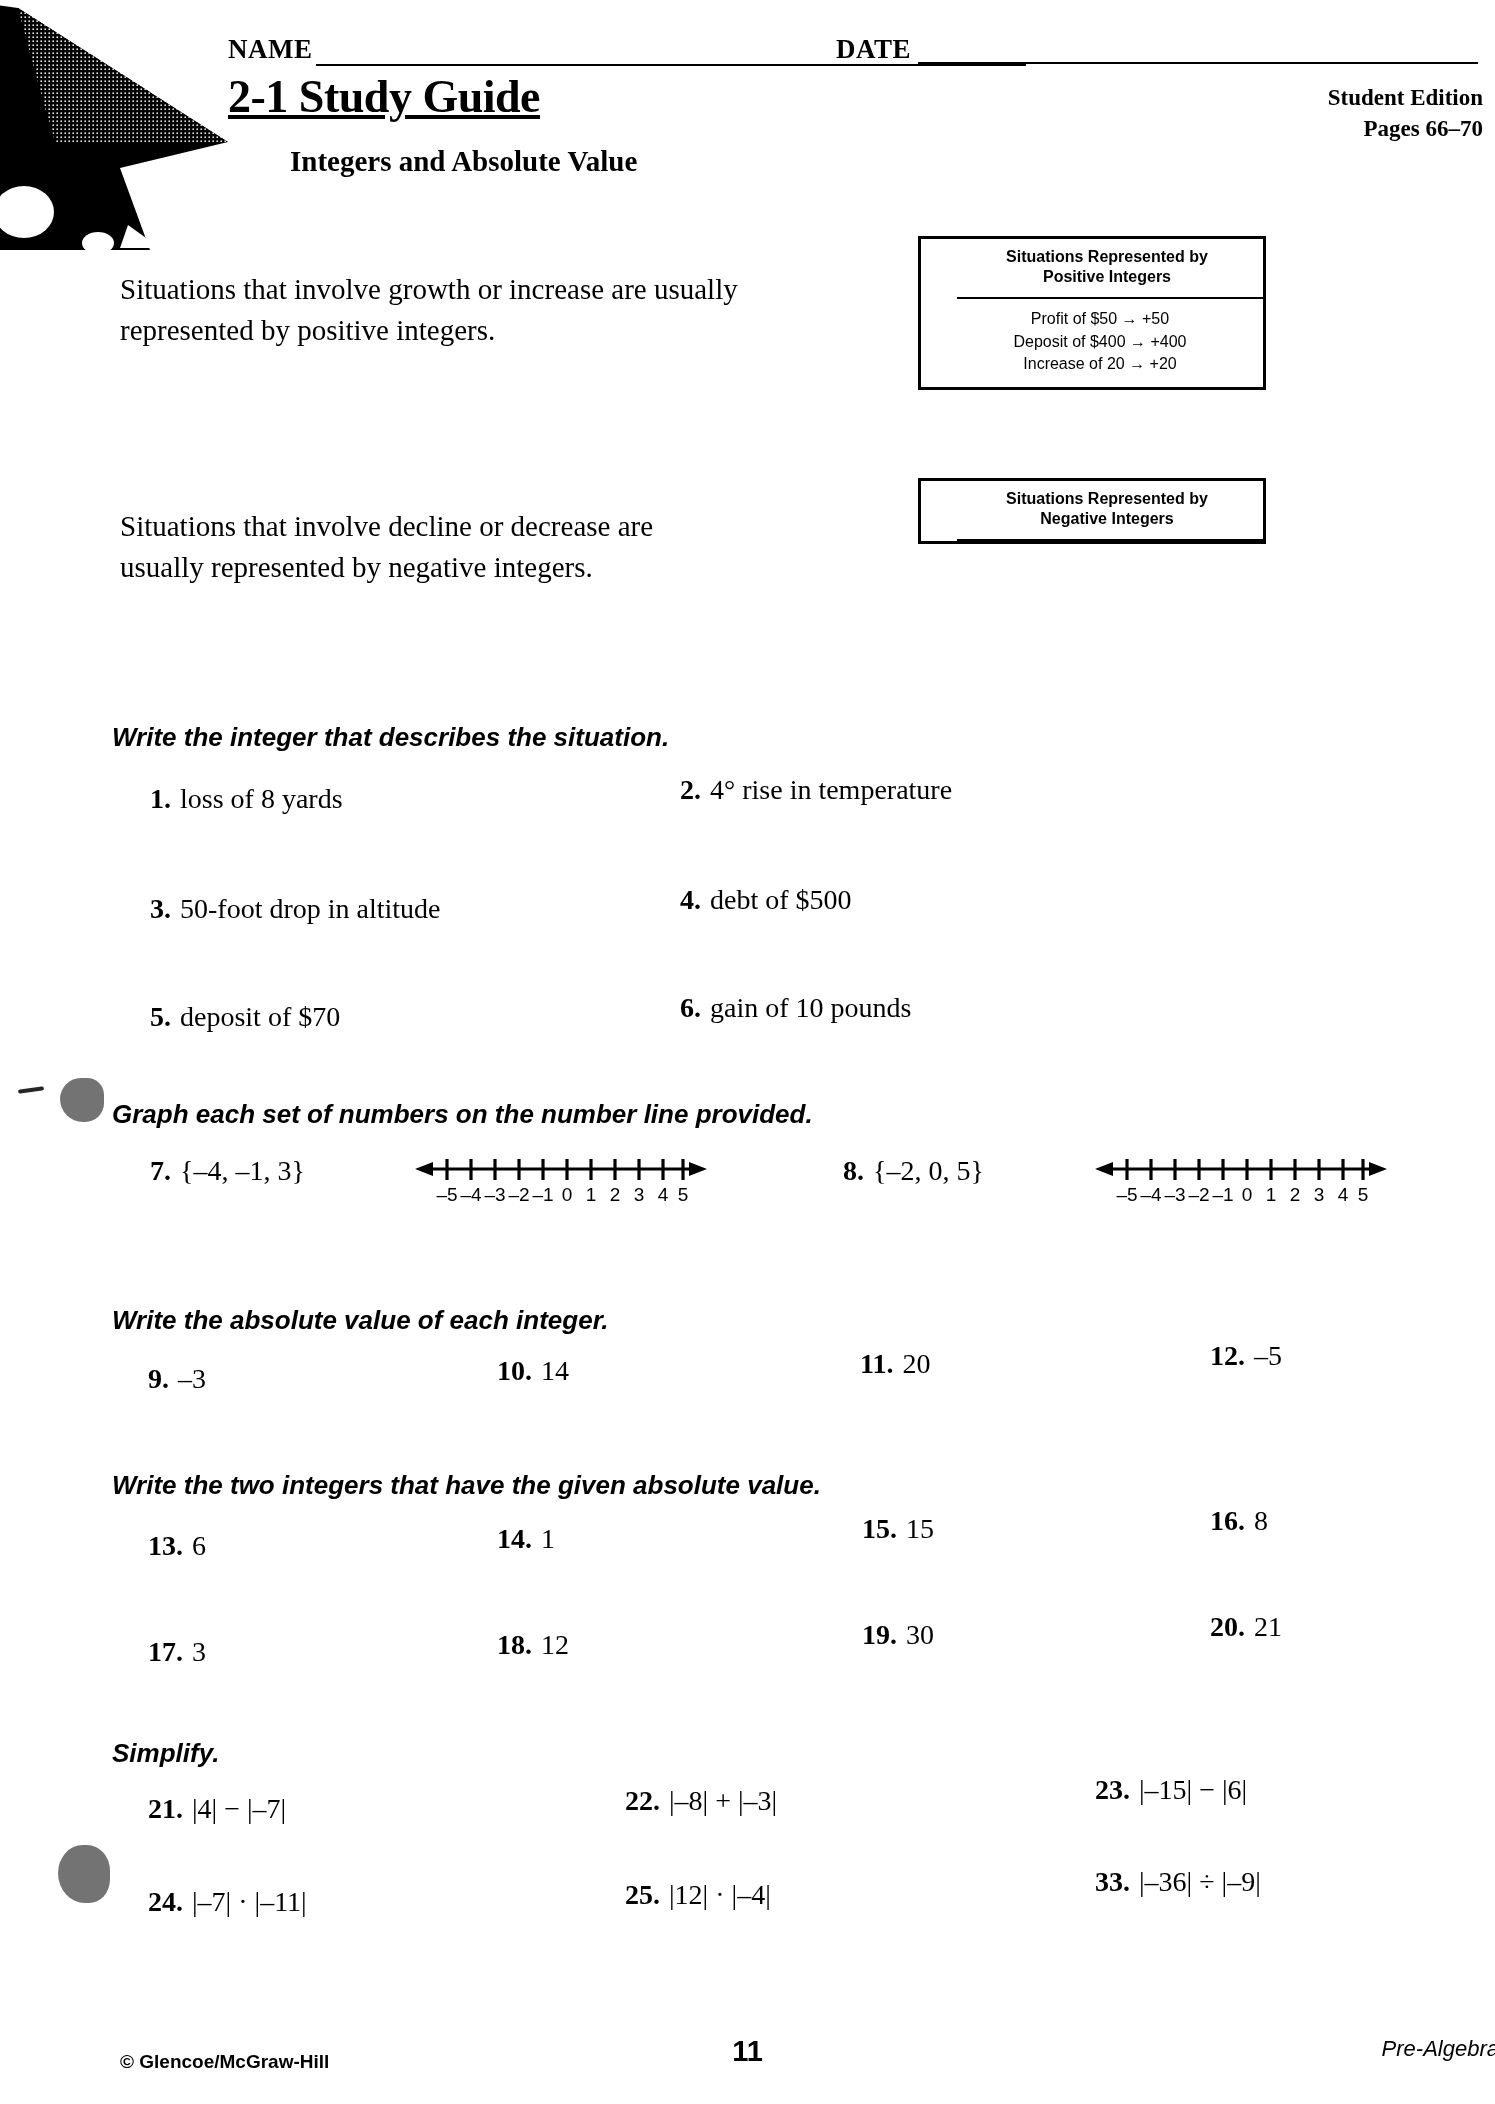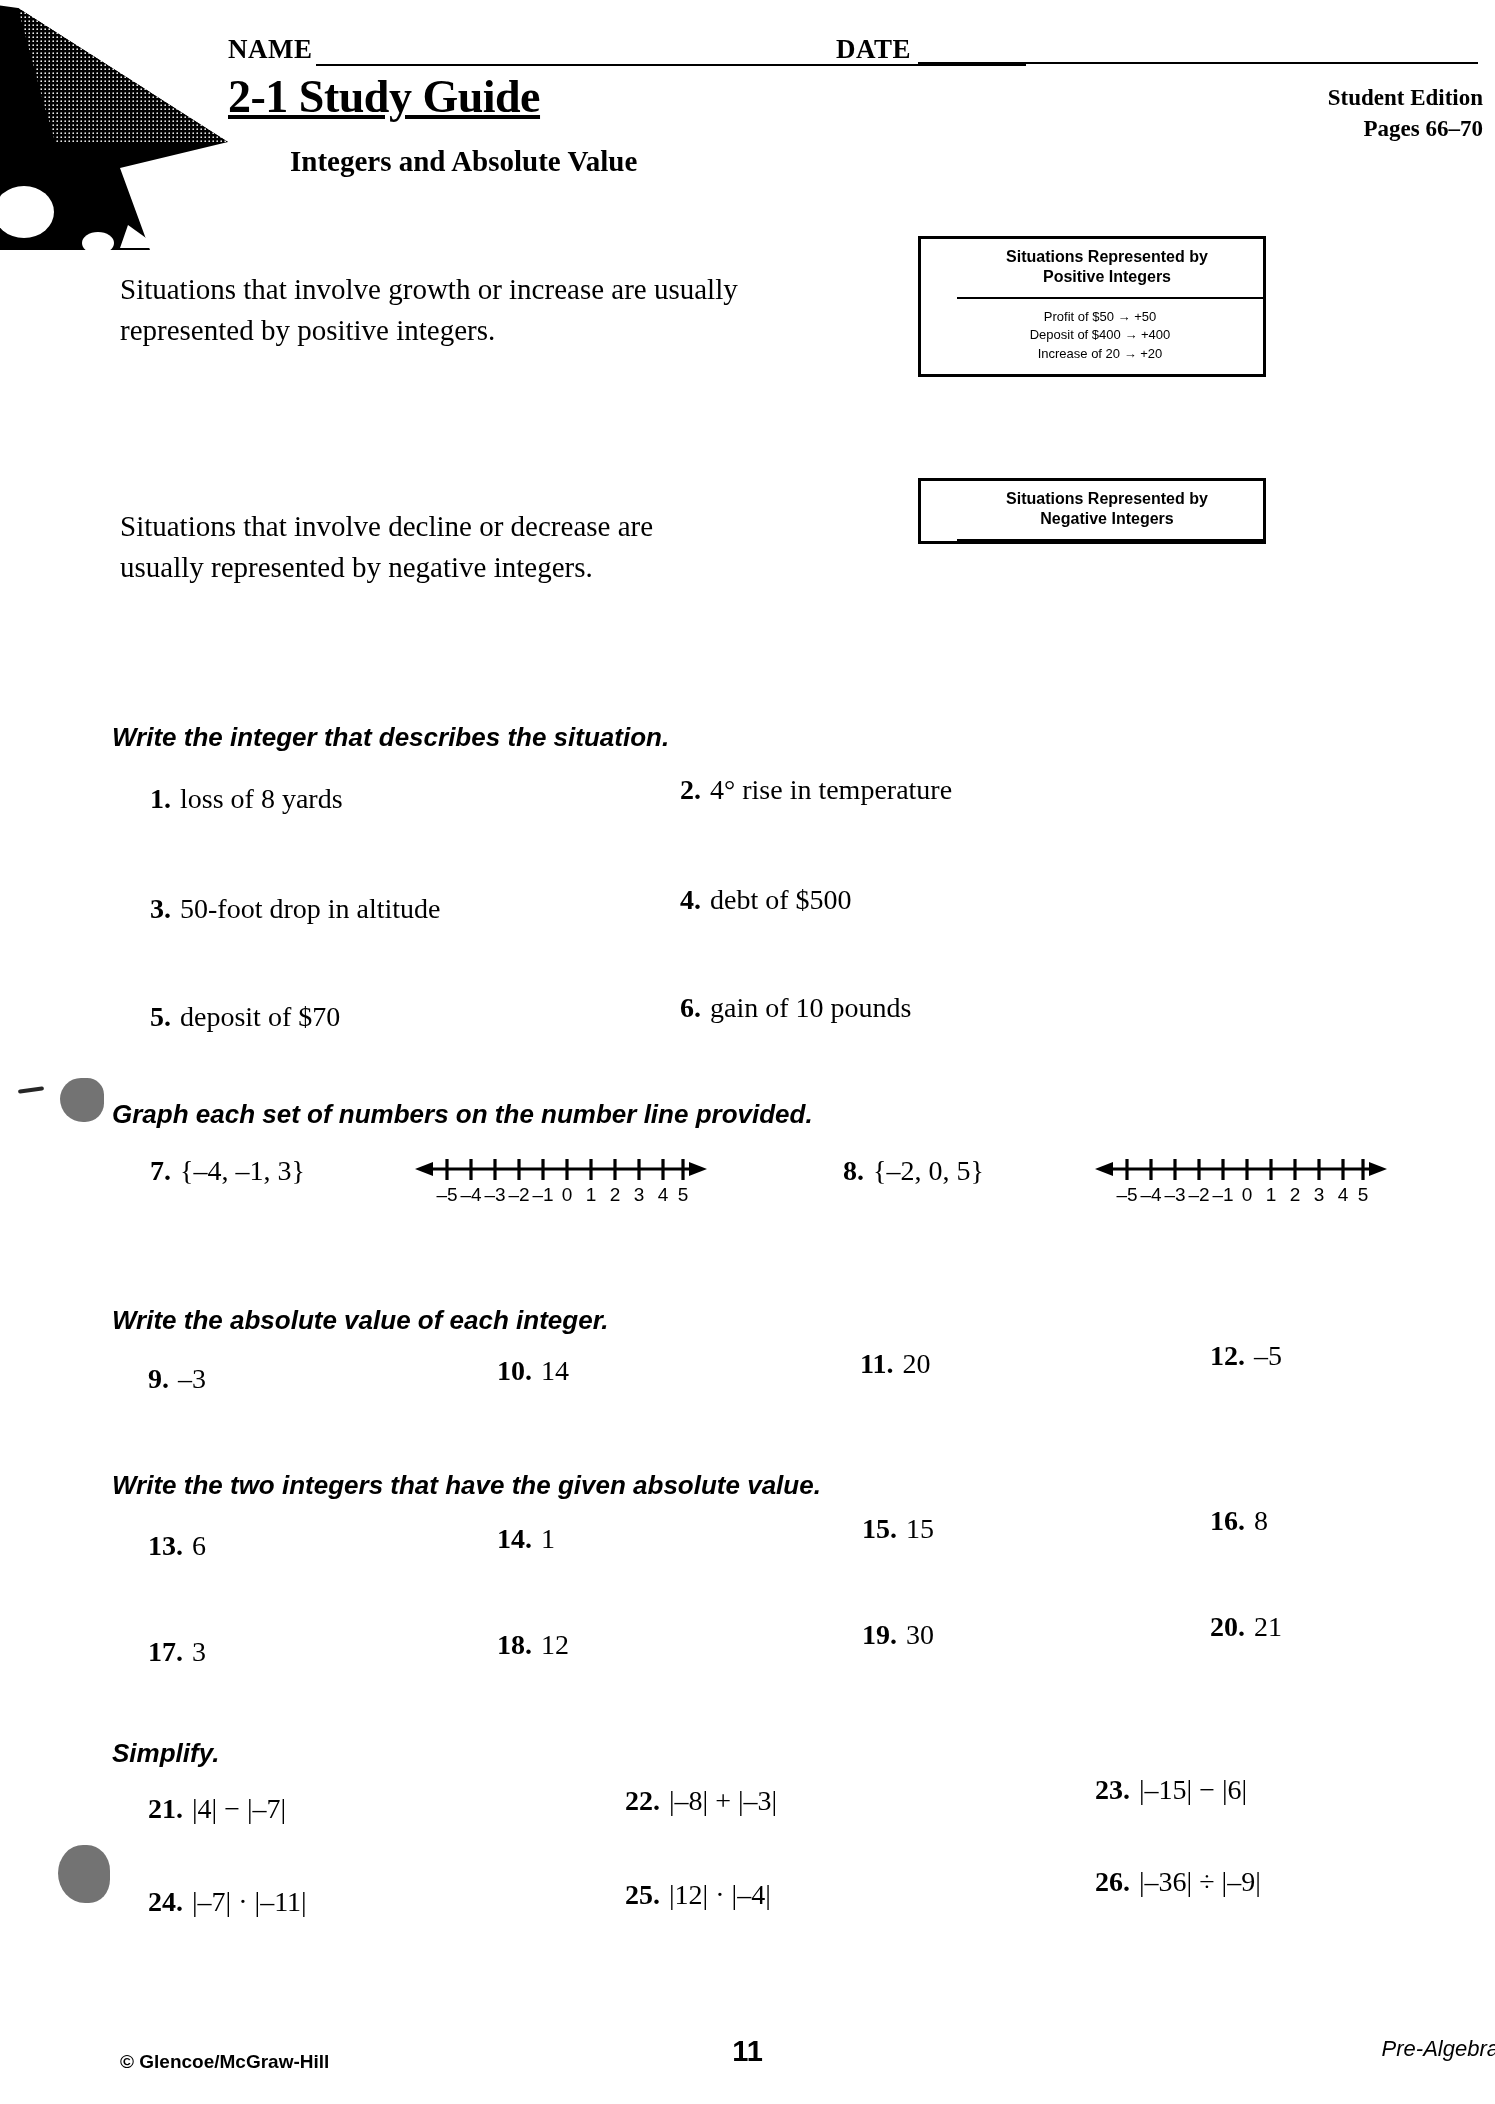--- a/index.html
+++ b/index.html
@@ -119,21 +119,21 @@
     font-weight: bold;
     font-size: 16px;
     text-align: center;
     line-height: 1.28;
     padding: 8px 6px 9px 0;
     border-bottom: 2.5px solid #000;
     margin-left: 36px;
   }
   .ex-body {
     font-family: "Liberation Sans", sans-serif;
-    font-size: 13px;
+    font-size: 16px;
     text-align: center;
     line-height: 1.42;
     padding: 9px 6px 11px 6px;
     margin-left: 16px;
   }
   .ex-body .row { white-space: nowrap; }
 
   
   .directive {
     position: absolute;
@@ -424,18 +424,18 @@
   <span class="num">23.</span><span class="txt">|–15| − |6|</span>
 </div>
 
 <div class="prob" style="left:148px; top:1886px;">
   <span class="num">24.</span><span class="txt">|–7| · |–11|</span>
 </div>
 <div class="prob" style="left:625px; top:1879px;">
   <span class="num">25.</span><span class="txt">|12| · |–4|</span>
 </div>
 <div class="prob" style="left:1095px; top:1866px;">
-  <span class="num">26.</span><span class="txt">|–36| ÷ |–9|</span>
+  <span class="num">33.</span><span class="txt">|–36| ÷ |–9|</span>
 </div>
 
 <div class="footer-left">© Glencoe/McGraw-Hill</div>
 <div class="footer-page">11</div>
 <div class="footer-right">Pre-Algebra</div>
 
 </body></html>

